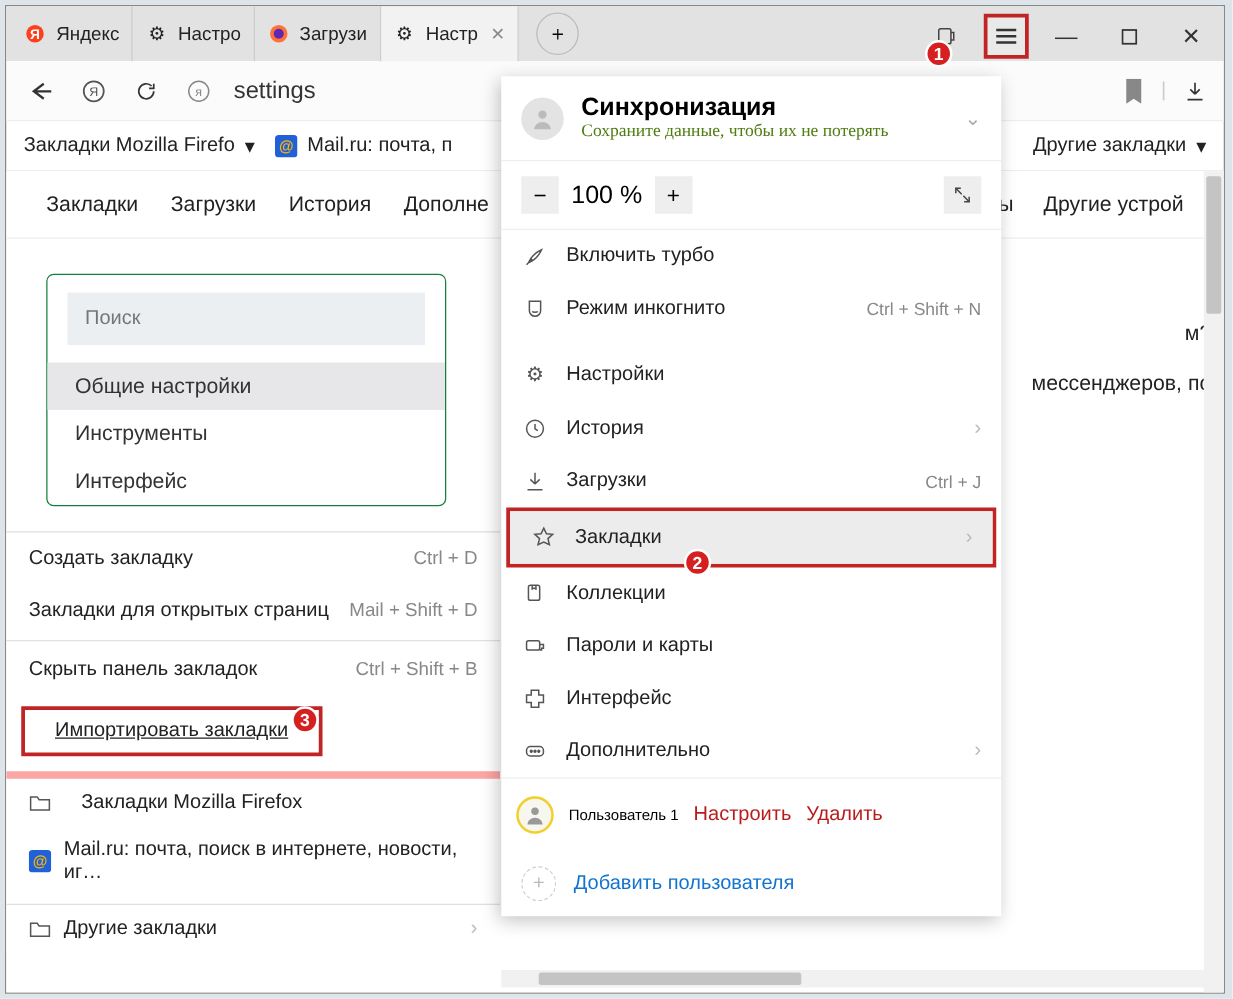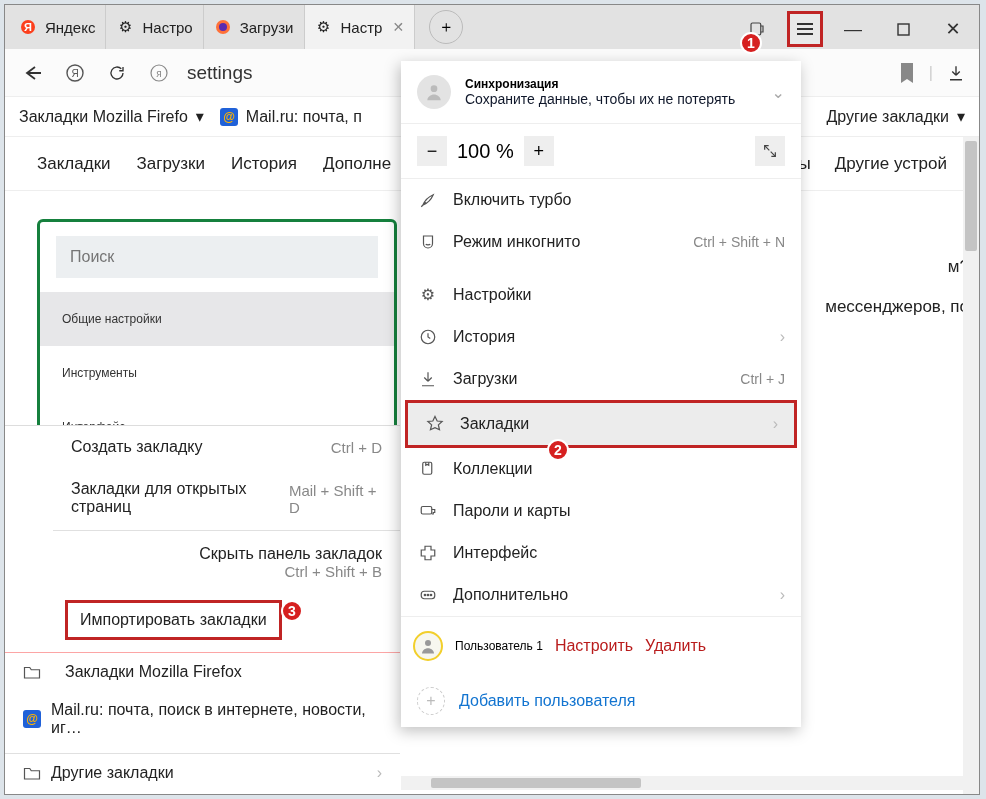--- a/index.html
+++ b/index.html
@@ -28,39 +28,39 @@
   .bmbar { height: 40px; display:flex; align-items:center; gap:16px; padding:0 14px; font-size:16px; color:#222; border-bottom:1px solid #eee;}
   .bmitem { display:flex; align-items:center; gap:8px; cursor:pointer;}
   .bmbar .other { margin-left:auto;}
 
   
   .content { position:relative; height: calc(100% - 132px); background:#fff; }
   .topnav { height:54px; display:flex; align-items:center; gap:26px; padding:0 32px; font-size:17px; color:#222; border-bottom:1px solid #eee;}
   .topnav .right { margin-left:auto; display:flex; gap:24px;}
   .pageunder { position:absolute; right:10px; top:120px; font-size:17px; color:#222; }
   .pageunder2 { position:absolute; right:10px; top:160px; font-size:17px; color:#222; }
-  .card { position:absolute; left:32px; top: 82px; width: 360px; background:#fff; border:3px solid #15803d; border-radius:6px; padding:14px 0 0 0;}
+  .card { position:absolute; left:32px; top: 82px; width: 320px; background:#fff; border:1px solid #15803d; border-radius:6px; padding:14px 0 0 0;}
   .search-inp { display:block; margin:0 16px 14px 16px; padding:12px 14px; width:calc(100% - 32px); background:#eceff1; border:none; font-size:16px; color:#666;}
-  .sidenav-item { padding:20px 22px; font-size:12px; color:#333; cursor:pointer;}
+  .sidenav-item { padding:9px 22px; font-size:17px; color:#333; cursor:pointer;}
   .sidenav-item.active { background:#e7e7e9;}
 
   
   .flyout { position:absolute; left:0; top: 420px; width: 395px; background:#fff; border-top:1px solid #ddd; z-index:30;}
-  .fly-row { display:flex; align-items:flex-end; justify-content:space-between; padding:12px 18px; font-size:16px; color:#222; cursor:pointer;margin-left:48px;}
-  .fly-row.sep-above { border-top:1px solid #e0e0e0; margin-top:2px; padding-top:14px;flex-direction:column;}
+  .fly-row { display:flex; align-items:flex-start; justify-content:space-between; padding:12px 18px; font-size:16px; color:#222; cursor:pointer;}
+  .fly-row.sep-above { border-top:1px solid #e0e0e0; margin-top:2px; padding-top:14px;}
   .fly-row .sc { color:#888; font-size:15px;}
   .fly-folder { display:flex; align-items:center; gap:10px; padding:10px 18px; font-size:16px; color:#222; cursor:pointer;}
-  .import-box { border:3px solid #c02424; padding:8px 12px; display:inline-block; }
+  .import-box { border:3px solid #c02424; padding:8px 24px; display:inline-block;text-decoration:underline; }
 
   
   .mainmenu { position:absolute; left: 396px; top: 56px; width: 400px; background:#fff; box-shadow: -2px 4px 14px rgba(0,0,0,.25); z-index:40; }
   .mm-sync { display:flex; align-items:center; gap:14px; padding:14px 16px; border-bottom:1px solid #eee; cursor:pointer;}
   .mm-sync .av { width:34px; height:34px; border-radius:50%; background:#e3e3e3; display:flex;align-items:center;justify-content:center; color:#999;}
-  .mm-sync .tt { font-weight:bold; font-size:12px;}
-  .mm-sync .st { font-size:14px; color:#0f172a;}
+  .mm-sync .tt { font-weight:bold; font-size:20px;}
+  .mm-sync .st { font-size:14px; color:#4d7c0f;font-family:Liberation Serif, serif;}
   .mm-sync .chev { margin-left:auto; color:#aaa;}
   .mm-zoom { display:flex; align-items:center; gap:10px; padding:12px 16px; border-bottom:1px solid #eee;}
   .mm-zoom .zb { width:30px; height:30px; background:#eee; display:flex;align-items:center;justify-content:center; font-size:18px; cursor:pointer;}
   .mm-zoom .exp { margin-left:auto; width:30px; height:30px; background:#eee; display:flex;align-items:center;justify-content:center; cursor:pointer;}
   .mm-item { display:flex; align-items:center; gap:14px; padding:12px 16px; font-size:16px; color:#222; cursor:pointer;}
   .mm-item .ic { width:22px; display:flex; justify-content:center; color:#555;}
   .mm-item .sc { margin-left:auto; color:#888; font-size:14px;}
   .mm-item .arr { margin-left:auto; color:#bbb;}
   .mm-item.hover { background:#ececec;}
   .mm-book-box { border:3px solid #c02424; margin:0 4px; }
@@ -228,21 +228,21 @@
       <span class="sc">Mail + Shift + D</span>
     </div>
     <div class="fly-row sep-above">
       <span>Скрыть панель закладок</span>
       <span class="sc">Ctrl + Shift + B</span>
     </div>
     <div class="fly-row" style="padding:8px 12px; position:relative;">
       <span class="import-box"><span>Импортировать закладки</span></span>
       <div class="badge" style="left:228px; top:8px; position:absolute;">3</div>
     </div>
-    <div class="fly-folder sep-above" style="border-top:1px solid #fca5a5; margin-top:4px;gap:24px;">
+    <div class="fly-folder sep-above" style="border-top:6px solid #fca5a5; margin-top:4px;gap:24px;">
       <span>
           <svg width="18" height="16" viewBox="0 0 24 20" fill="none" stroke="#555" stroke-width="1.6">
             <path d="M2 4h7l2 3h11v11H2z"></path>
           </svg>
         </span>
       <span>Закладки Mozilla Firefox</span>
     </div>
     <div class="fly-folder">
       <span>
           <svg width="18" height="18">

